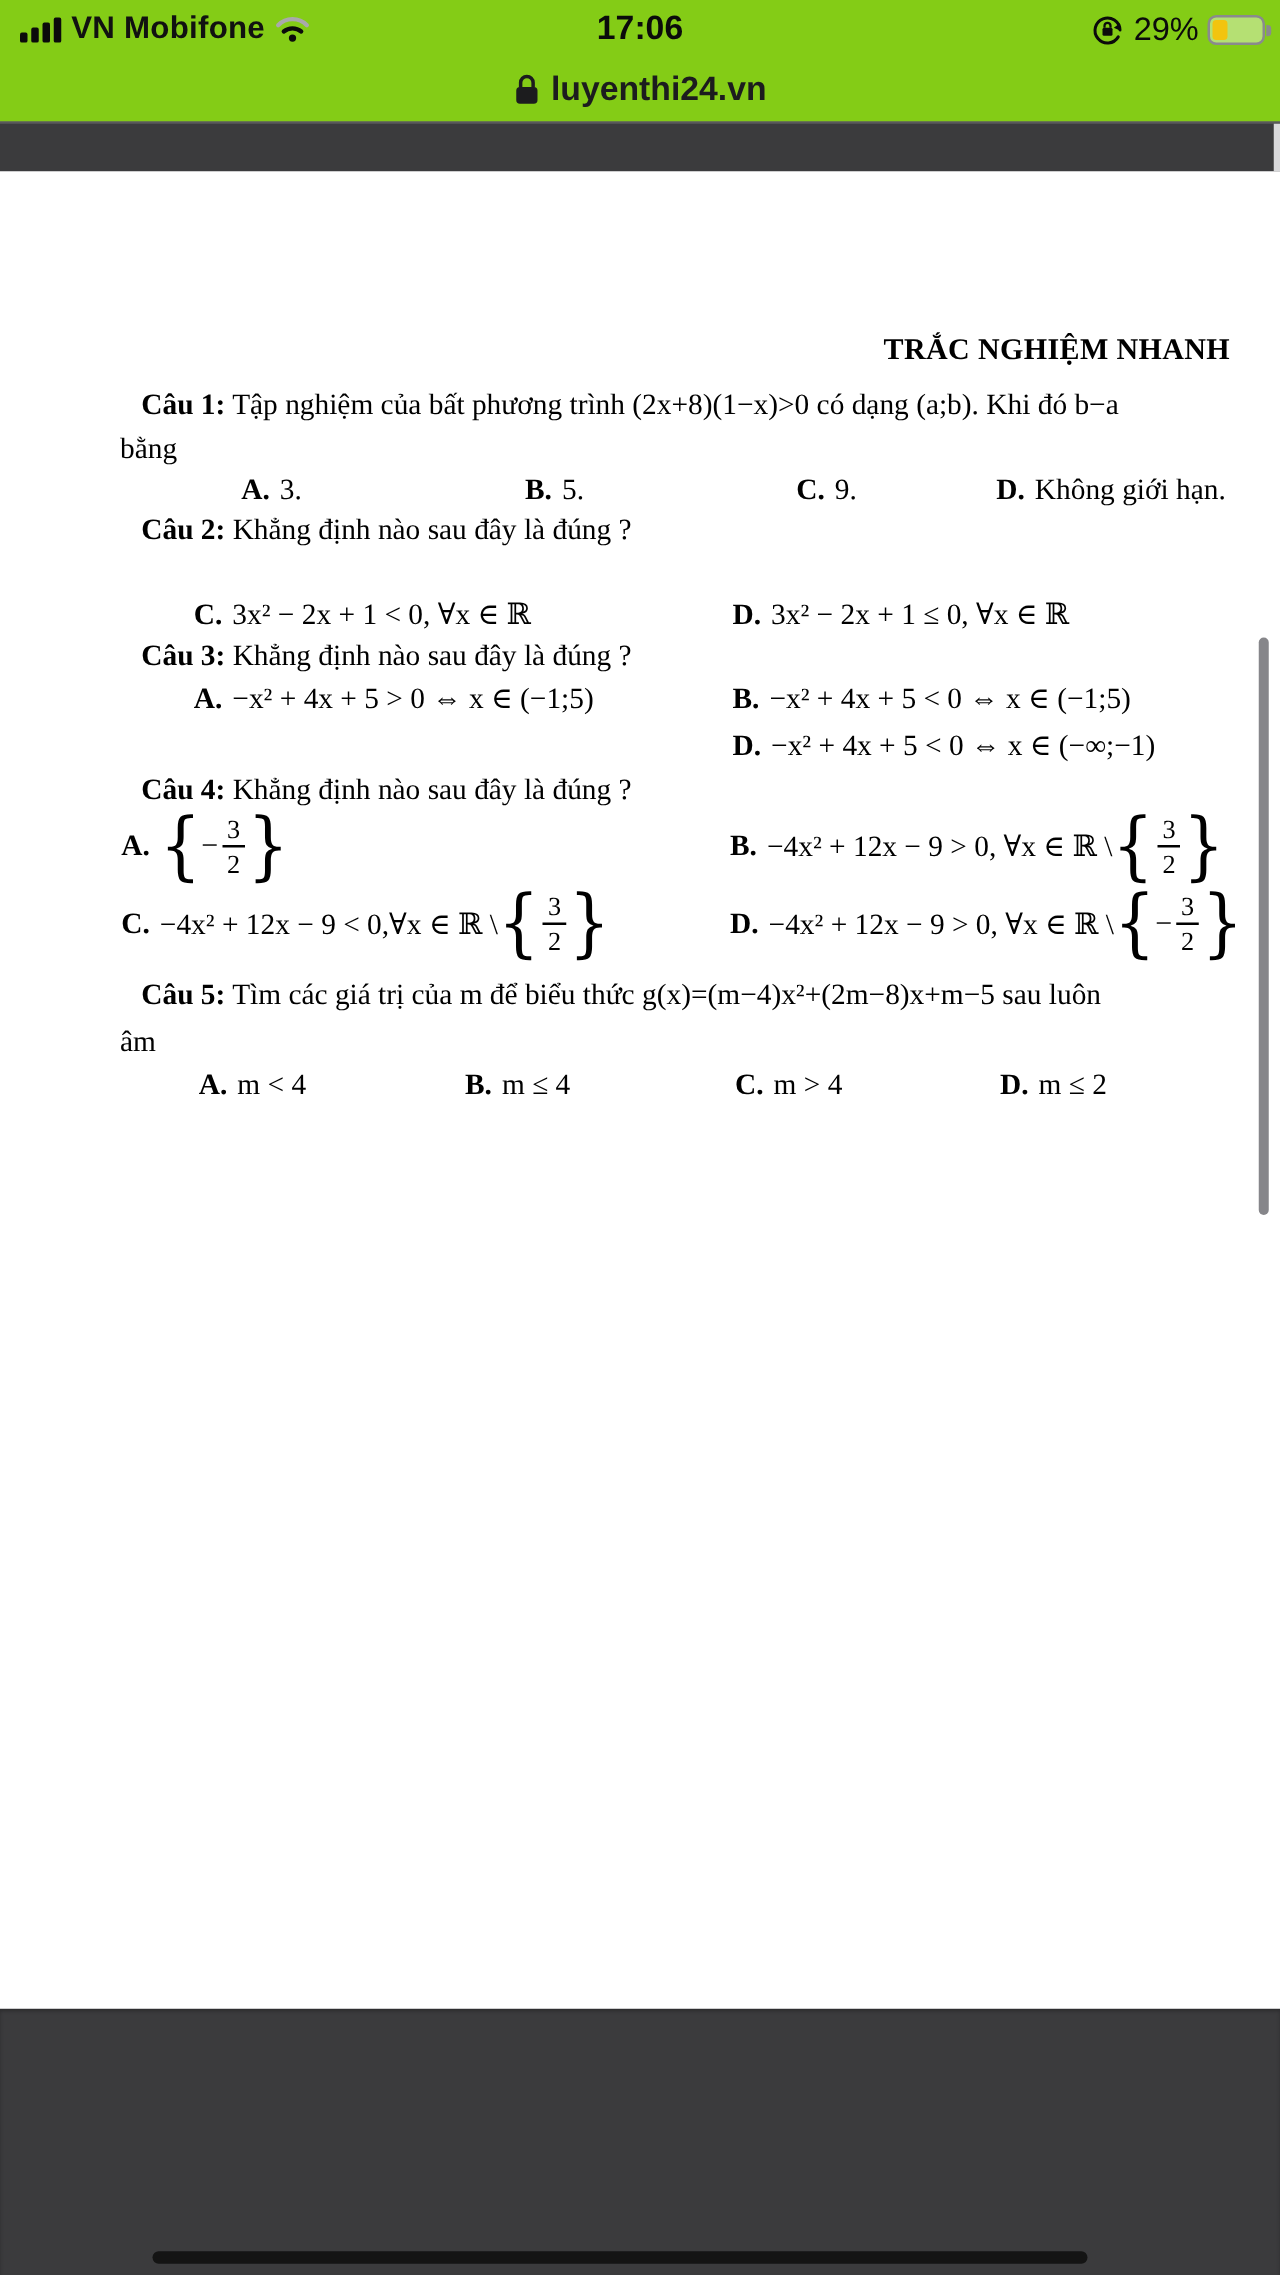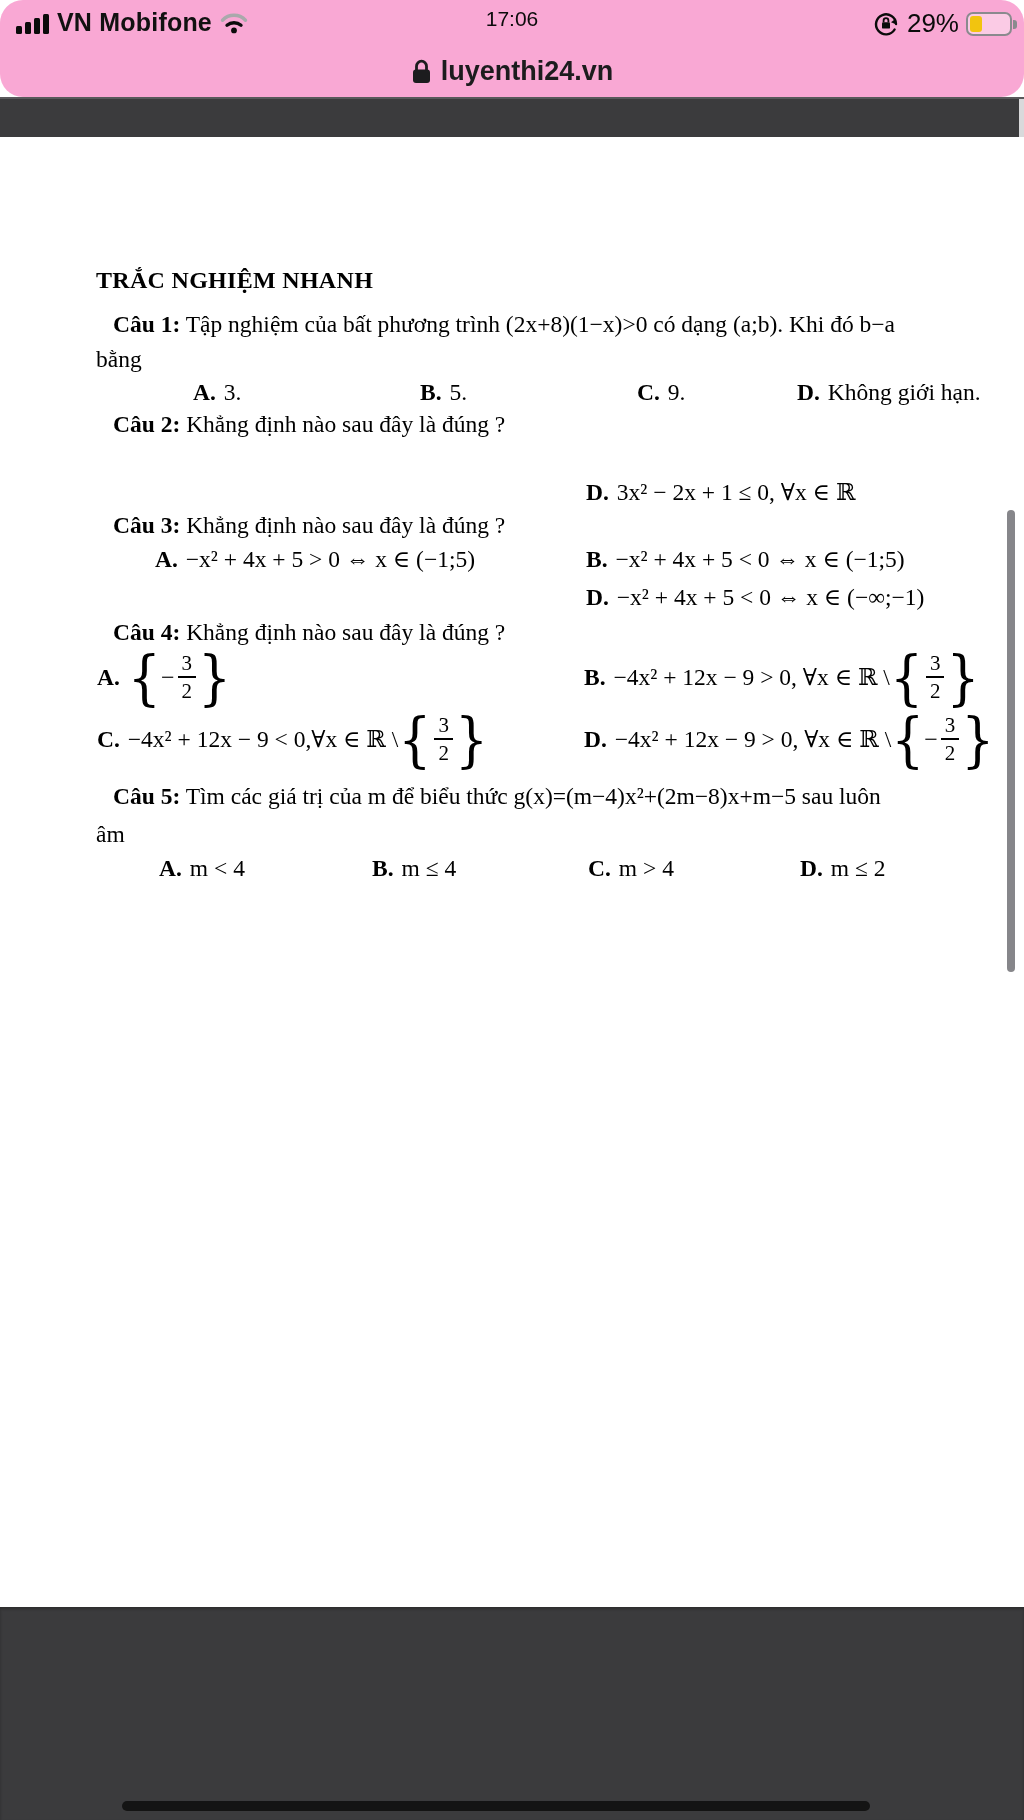--- a/index.html
+++ b/index.html
@@ -2,31 +2,31 @@
 <html><head>
 <meta charset="utf-8">
 <style>
   * { margin:0; padding:0; box-sizing:border-box; }
   html,body { width:1024px; height:1820px; }
   body { position:relative; overflow:hidden; background:#ffffff;
          font-family:"Liberation Serif","DejaVu Serif",serif; color:#000; }
 
   
   .status-area { position:absolute; top:0; left:0; width:1024px; height:97px;
-                 background:#f9a8d4; z-index:3;
-                 font-family:"Liberation Sans","DejaVu Sans",sans-serif;border-radius:23px; }
+                 background:#84cc16; z-index:3;
+                 font-family:"Liberation Sans","DejaVu Sans",sans-serif; }
   .sb-row1 { position:relative; height:50px; }
   .sb-left { position:absolute; left:16px; top:8px; display:flex; align-items:center; gap:8px; }
   .carrier { font-size:25px; font-weight:600; color:#111; letter-spacing:.2px; }
   .signal  { display:inline-flex; align-items:flex-end; gap:3px; height:22px; }
   .signal i { display:block; width:6px; background:#0b0b0b; border-radius:1.5px; }
   .signal i:nth-child(1){height:8px;} .signal i:nth-child(2){height:12px;}
   .signal i:nth-child(3){height:16px;} .signal i:nth-child(4){height:20px;}
   .sb-time { position:absolute; left:0; right:0; top:7px; text-align:center;
-             font-size:21px; font-weight:400; color:#0b0b0b; }
+             font-size:27px; font-weight:700; color:#0b0b0b; }
   .sb-right { position:absolute; right:12px; top:8px; display:flex; align-items:center; gap:7px; }
   .pct { font-size:26px; font-weight:500; color:#0b0b0b; }
   .battery { position:relative; width:46px; height:24px; border:2px solid #8a8a8e;
              border-radius:7px; background:rgba(255,255,255,.4); }
   .battery .fill { position:absolute; left:2px; top:2px; bottom:2px; width:12px;
                    background:#f2c40f; border-radius:3px; }
   .battery:after { content:''; position:absolute; right:-7px; top:6px; width:4px; height:9px;
                    background:#8a8a8e; border-radius:0 3px 3px 0; }
   .sb-row2 { position:relative; height:42px; display:flex; align-items:center;
              justify-content:center; gap:9px; cursor:pointer; }
@@ -41,21 +41,21 @@
   .home-bar { position:absolute; left:122px; bottom:9px; width:748px; height:10px;
               border-radius:5px; background:#141414; }
   .scrollbar { position:absolute; left:1007px; top:510px; width:8px; height:462px;
                border-radius:4px; background:#86868a; z-index:4; }
 
   
   .page { position:absolute; top:137px; left:0; width:1024px; height:1470px; background:#fff; }
   .t { position:absolute; font-size:23.5px; line-height:30px; white-space:nowrap; }
   .b { font-weight:bold;margin-left:17px; }
   .i { }
-  .title { left:96px; right:40px; text-align:left; font-size:24px; font-weight:bold;
+  .title { left:96px; right:40px; text-align:right; font-size:24px; font-weight:bold;
            white-space:nowrap; letter-spacing:.3px; }
   .optrow { position:absolute; left:0; width:1024px; height:30px; }
   .opt { position:absolute; white-space:nowrap; font-size:23.5px; line-height:30px; }
   .letter { font-weight:bold; margin-right:8px; }
   .q4row { position:absolute; left:0; width:1024px; height:80px; }
   .q4opt { position:absolute; top:0; height:80px; display:inline-flex; align-items:center;
            white-space:nowrap; font-size:23.5px; }
   .brace { font-size:52px; font-weight:400; line-height:1;
            font-family:"DejaVu Serif","Liberation Serif",serif; transform:scaleY(1.15); }
   .frac { display:inline-flex; flex-direction:column; align-items:center; margin:0 2px; }
@@ -126,20 +126,21 @@
     <span class="opt" style="left:193px"><span class="letter">A.</span><span>3.</span></span>
     <span class="opt" style="left:420px"><span class="letter">B.</span><span>5.</span></span>
     <span class="opt" style="left:637px"><span class="letter">C.</span><span>9.</span></span>
     <span class="opt" style="left:797px"><span class="letter">D.</span><span>Không giới hạn.</span></span>
   </div>
 
   <div class="t" style="top:272px; left:96px">
     <span class="b">Câu 2:</span><span> Khẳng định nào sau đây là đúng ?</span>
   </div>
   <div class="optrow" style="top:340px">
+    <span class="opt" style="left:155px"><span class="letter">C.</span><span class="i">3x² − 2x + 1 &lt; 0, ∀x ∈ ℝ</span></span>
     <span class="opt" style="left:586px"><span class="letter">D.</span><span class="i">3x² − 2x + 1 ≤ 0, ∀x ∈ ℝ</span></span>
   </div>
 
   <div class="t" style="top:373px; left:96px">
     <span class="b">Câu 3:</span><span> Khẳng định nào sau đây là đúng ?</span>
   </div>
   <div class="optrow" style="top:407px">
     <span class="opt" style="left:155px"><span class="letter">A.</span><span class="i">−x² + 4x + 5 &gt; 0 ⇔ x ∈ (−1;5)</span></span>
     <span class="opt" style="left:586px"><span class="letter">B.</span><span class="i">−x² + 4x + 5 &lt; 0 ⇔ x ∈ (−1;5)</span></span>
   </div>

